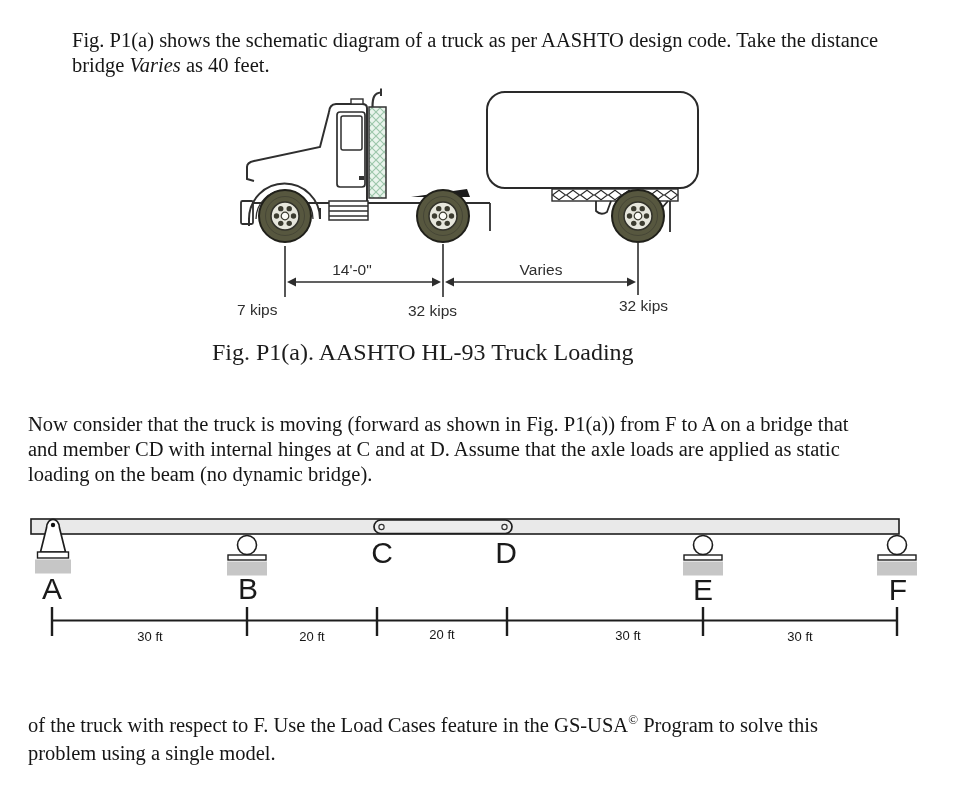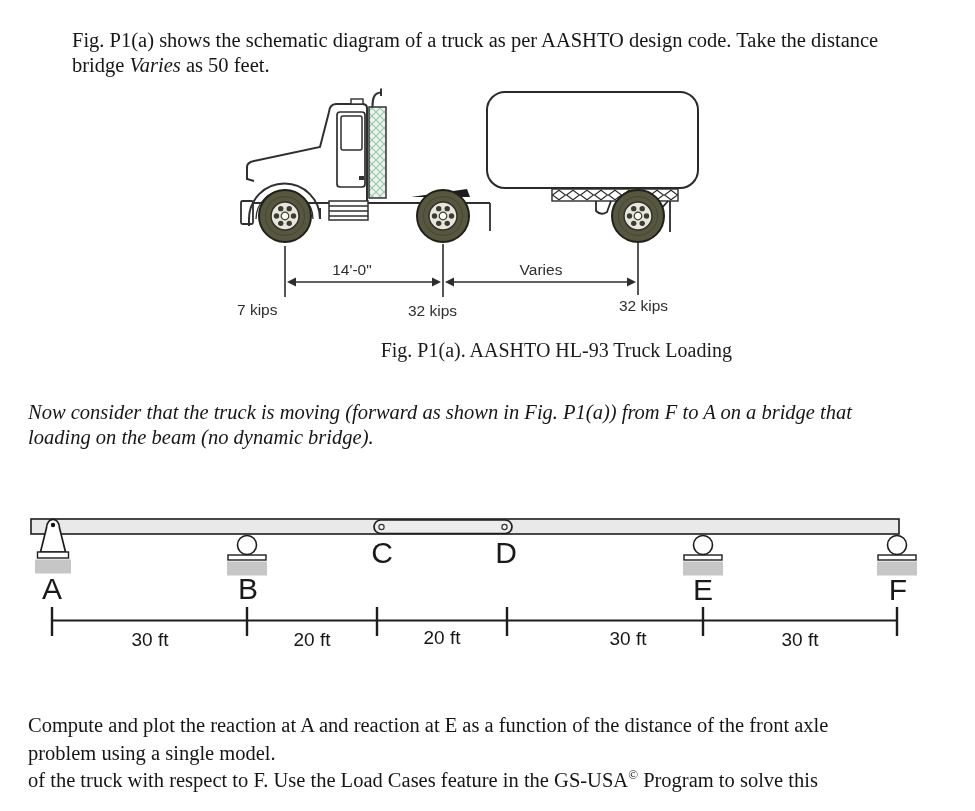--- a/index.html
+++ b/index.html
@@ -4,44 +4,44 @@
 <style>
   html,body{margin:0;padding:0;background:#fff;}
   #page{
     position:relative;width:975px;height:811px;background:#ffffff;
     font-family:"Liberation Serif", serif;color:#141414;overflow:hidden;
   }
   .para{position:absolute;font-size:20.5px;line-height:25px;white-space:nowrap;color:#161616;}
   .para div{white-space:nowrap;}
   .it{font-style:italic;}
   .sup{vertical-align:super;font-size:13px;line-height:0;}
-  .caption{position:absolute;font-size:20px;text-align:right;color:#1c1c1c;white-space:nowrap;}
+  .caption{position:absolute;font-size:24px;text-align:left;color:#1c1c1c;white-space:nowrap;}
   .figlabel{
     position:absolute;font-family:"Liberation Sans", sans-serif;
     font-size:15.5px;color:#2e2e2e;white-space:nowrap;
   }
   .ctr{text-align:center;}
   .supportlabel{
     position:absolute;font-family:"Liberation Sans", sans-serif;
     font-size:30px;color:#1a1a1a;width:60px;text-align:center;white-space:nowrap;
   }
   .dimlabel{
     position:absolute;font-family:"Liberation Sans", sans-serif;
-    font-size:19px;color:#161616;width:80px;text-align:center;white-space:nowrap;
+    font-size:13px;color:#161616;width:80px;text-align:center;white-space:nowrap;
   }
   svg{position:absolute;}
 </style>
 </head>
 <body>
 
 <div id="page">
 
   <div class="para" style="left:28px;top:28px;margin-left:44px;">
     <div>Fig. P1(a) shows the schematic diagram of a truck as per AASHTO design code. Take the distance</div>
-    <div><span>bridge </span><span class="it">Varies</span><span> as 50 feet.</span></div>
+    <div><span>bridge </span><span class="it">Varies</span><span> as 40 feet.</span></div>
   </div>
 
   <svg style="left:230px;top:85px;" width="520" height="240" viewBox="230 85 520 240">
     <defs>
       <pattern id="xh" width="8" height="8" patternUnits="userSpaceOnUse">
         <rect width="8" height="8" fill="#e9f4ec"></rect>
         <path d="M0 0 L8 8 M8 0 L0 8" stroke="#9cc6aa" stroke-width="1.1" fill="none"></path>
       </pattern>
       <g id="wheel">
         <circle r="26" fill="#57573f" stroke="#20201a" stroke-width="2"></circle>
@@ -119,22 +119,23 @@
     </g>
   </svg>
 
   <div class="figlabel ctr" style="left:312px;top:261px;width:80px;">14'-0"</div>
   <div class="figlabel ctr" style="left:501px;top:261px;width:80px;">Varies</div>
   <div class="figlabel" style="left:237px;top:301px;">7 kips</div>
   <div class="figlabel" style="left:408px;top:302px;">32 kips</div>
   <div class="figlabel" style="left:619px;top:297px;">32 kips</div>
   <div class="caption" style="left:212px;top:339px;width:520px;">Fig. P1(a). AASHTO HL-93 Truck Loading</div>
 
-  <div class="para" style="left:28px;top:400px;font-style:italic;">
+  <div class="para" style="left:28px;top:412px;">
     <div>Now consider that the truck is moving (forward as shown in Fig. P1(a)) from F to A on a bridge that</div>
+    <div>and member CD with internal hinges at C and at D. Assume that the axle loads are applied as static</div>
     <div>loading on the beam (no dynamic bridge).</div>
   </div>
 
   <svg style="left:20px;top:505px;" width="940" height="145" viewBox="20 505 940 145">
     <defs>
       <g id="roller">
         <rect x="-20" y="16.5" width="40" height="14" fill="#c6c6c6"></rect>
         <rect x="-19" y="10" width="38" height="5" fill="#ffffff" stroke="#1d1d1d" stroke-width="1.4"></rect>
         <circle r="9.5" fill="#ffffff" stroke="#1d1d1d" stroke-width="1.6"></circle>
       </g>
@@ -178,18 +179,17 @@
   <div class="supportlabel" style="left:868px;top:573px;">F</div>
 
   <div class="dimlabel" style="left:110px;top:629px;">30 ft</div>
   <div class="dimlabel" style="left:272px;top:629px;">20 ft</div>
   <div class="dimlabel" style="left:402px;top:627px;">20 ft</div>
   <div class="dimlabel" style="left:588px;top:628px;">30 ft</div>
   <div class="dimlabel" style="left:760px;top:629px;">30 ft</div>
 
 
   <div class="para" style="left:28px;top:712px;line-height:27.5px;">
-    <div>Compute and plot the reaction at A and reaction at E as a function of the distance of the front axle</div>
+    <div><span>of the truck with respect to F. Use the Load Cases feature in the GS-USA</span><span class="sup">©</span><span> Program to solve this</span></div>
     <div>problem using a single model.</div>
-    <div><span>of the truck with respect to F. Use the Load Cases feature in the GS-USA</span><span class="sup">©</span><span> Program to solve this</span></div>
   </div>
 
 </div>
 
 </body></html>

